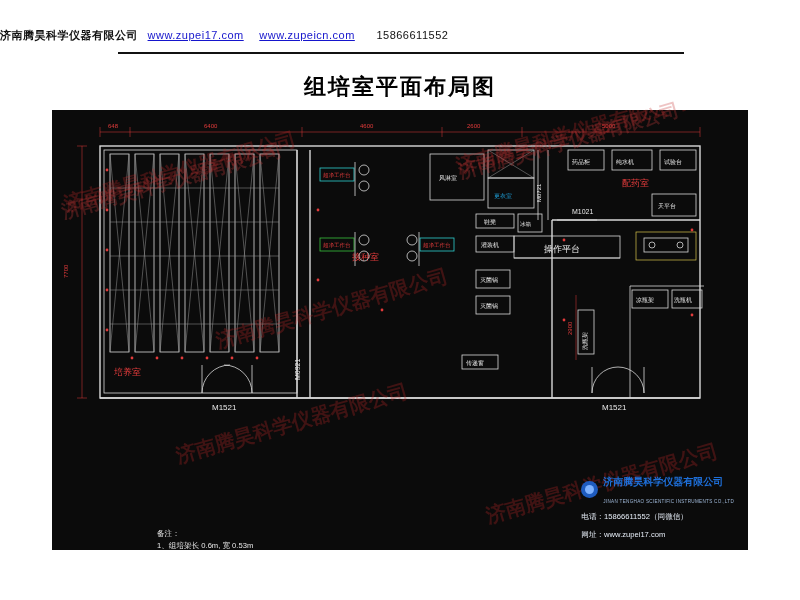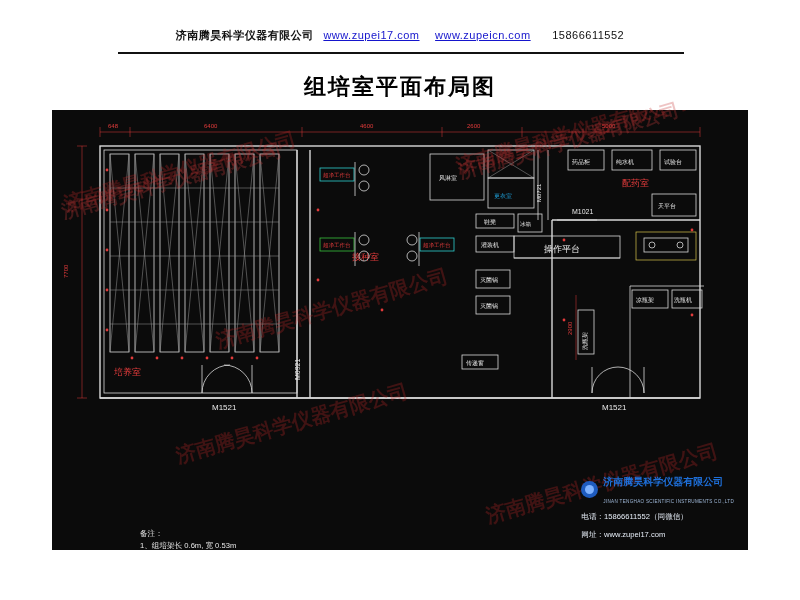--- a/index.html
+++ b/index.html
@@ -3,21 +3,21 @@
 <meta charset="utf-8">
 <style>
   html,body{margin:0;padding:0;}
   body{
     width:800px;height:600px;background:#ffffff;
     font-family:"Liberation Sans","DejaVu Sans",sans-serif;
     overflow:hidden;position:relative;
   }
   
   .header{
-    position:absolute;left:0;top:28px;width:800px;text-align:center;
+    position:absolute;left:0;top:28px;width:800px;
     font-size:11px;color:#111;letter-spacing:.5px;
   }
   .header .company{font-weight:bold;}
   .header a{color:#1515cc;text-decoration:underline;margin:0 6px;}
   .header .phone{margin-left:12px;}
   .hrule{
     position:absolute;left:118px;top:52px;width:566px;height:2px;background:#111;
   }
   .doc-title{
     position:absolute;left:0;top:72px;width:800px;text-align:center;
@@ -37,21 +37,21 @@
     font-family:"Liberation Sans",sans-serif;
   }
   .wm.big{font-size:20px;}
   
   .pagewm{
     position:absolute;color:rgba(200,60,60,.30);font-weight:bold;
     white-space:nowrap;pointer-events:none;font-size:19px;
   }
   
   .notes{
-    position:absolute;left:88px;top:418px;color:#e8e8e8;font-size:7.6px;
+    position:absolute;left:105px;top:418px;color:#e8e8e8;font-size:7.6px;
     line-height:11.6px;white-space:nowrap;
   }
   .notes .t{color:#e8e8e8;}
   
   .logo{
     position:absolute;right:14px;bottom:10px;text-align:left;color:#dfe8f5;
   }
   .logo .row1{display:flex;align-items:center;gap:5px;}
   .logo .mark{width:17px;height:17px;border-radius:50%;
     background:#1e5bbf;display:inline-block;position:relative;}

